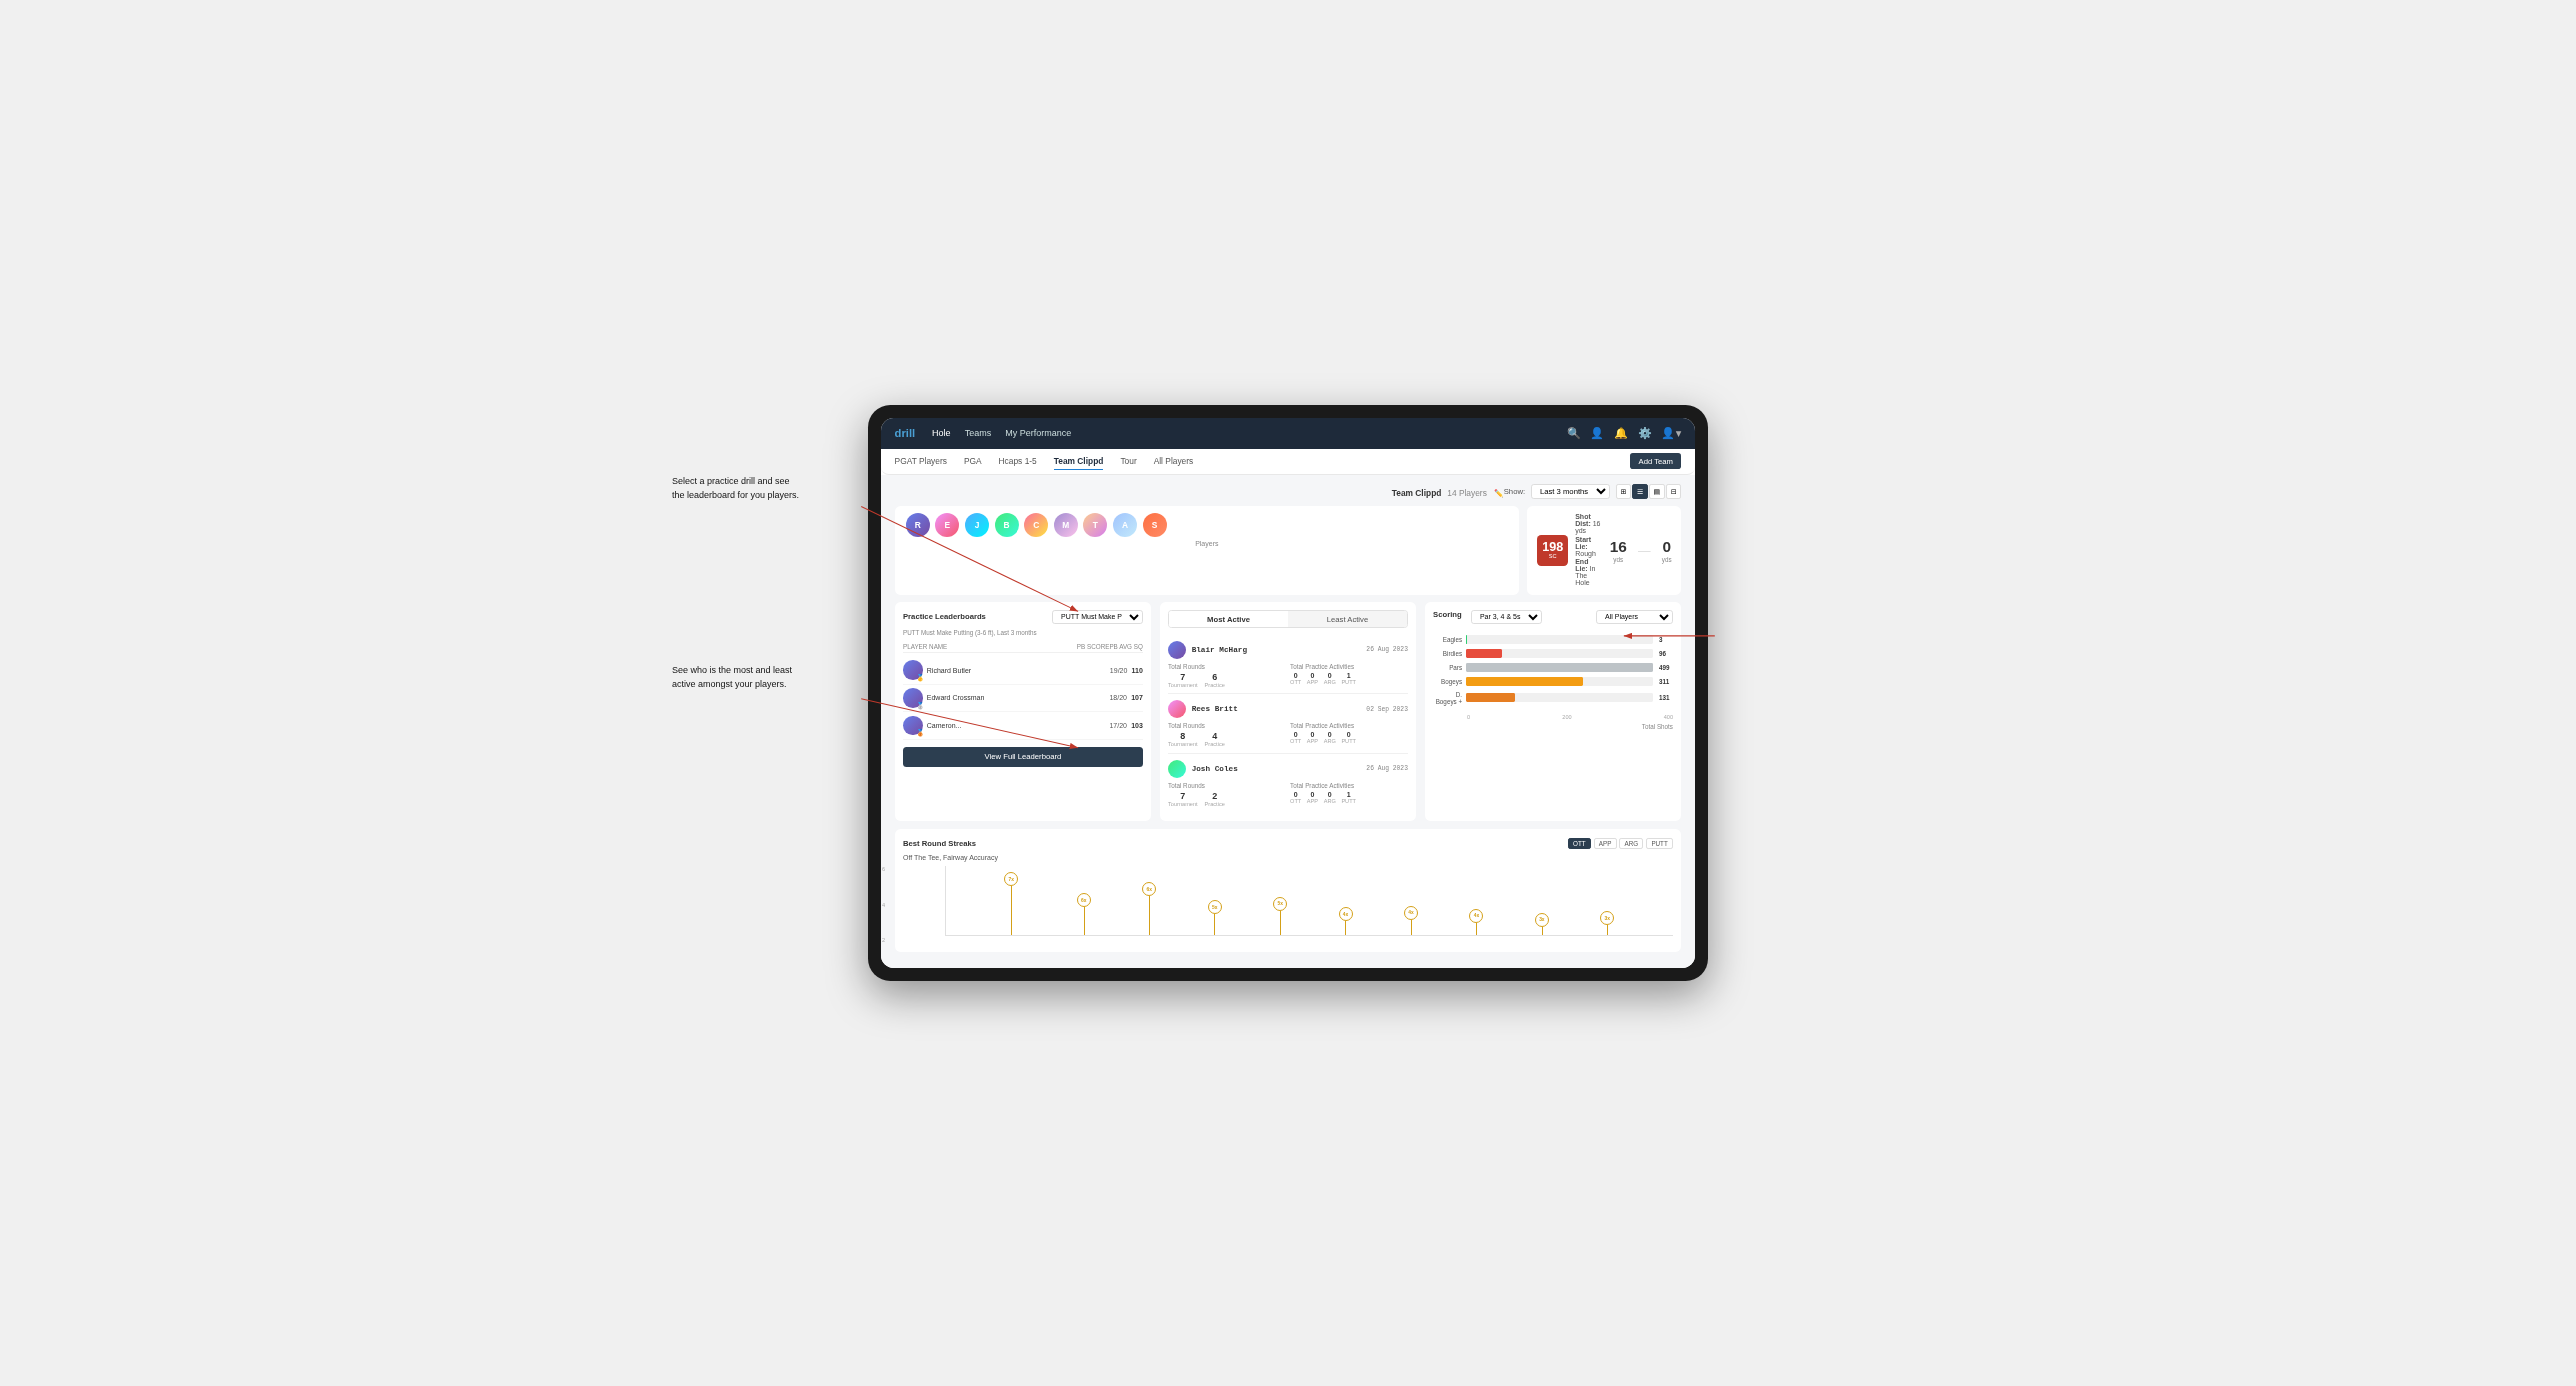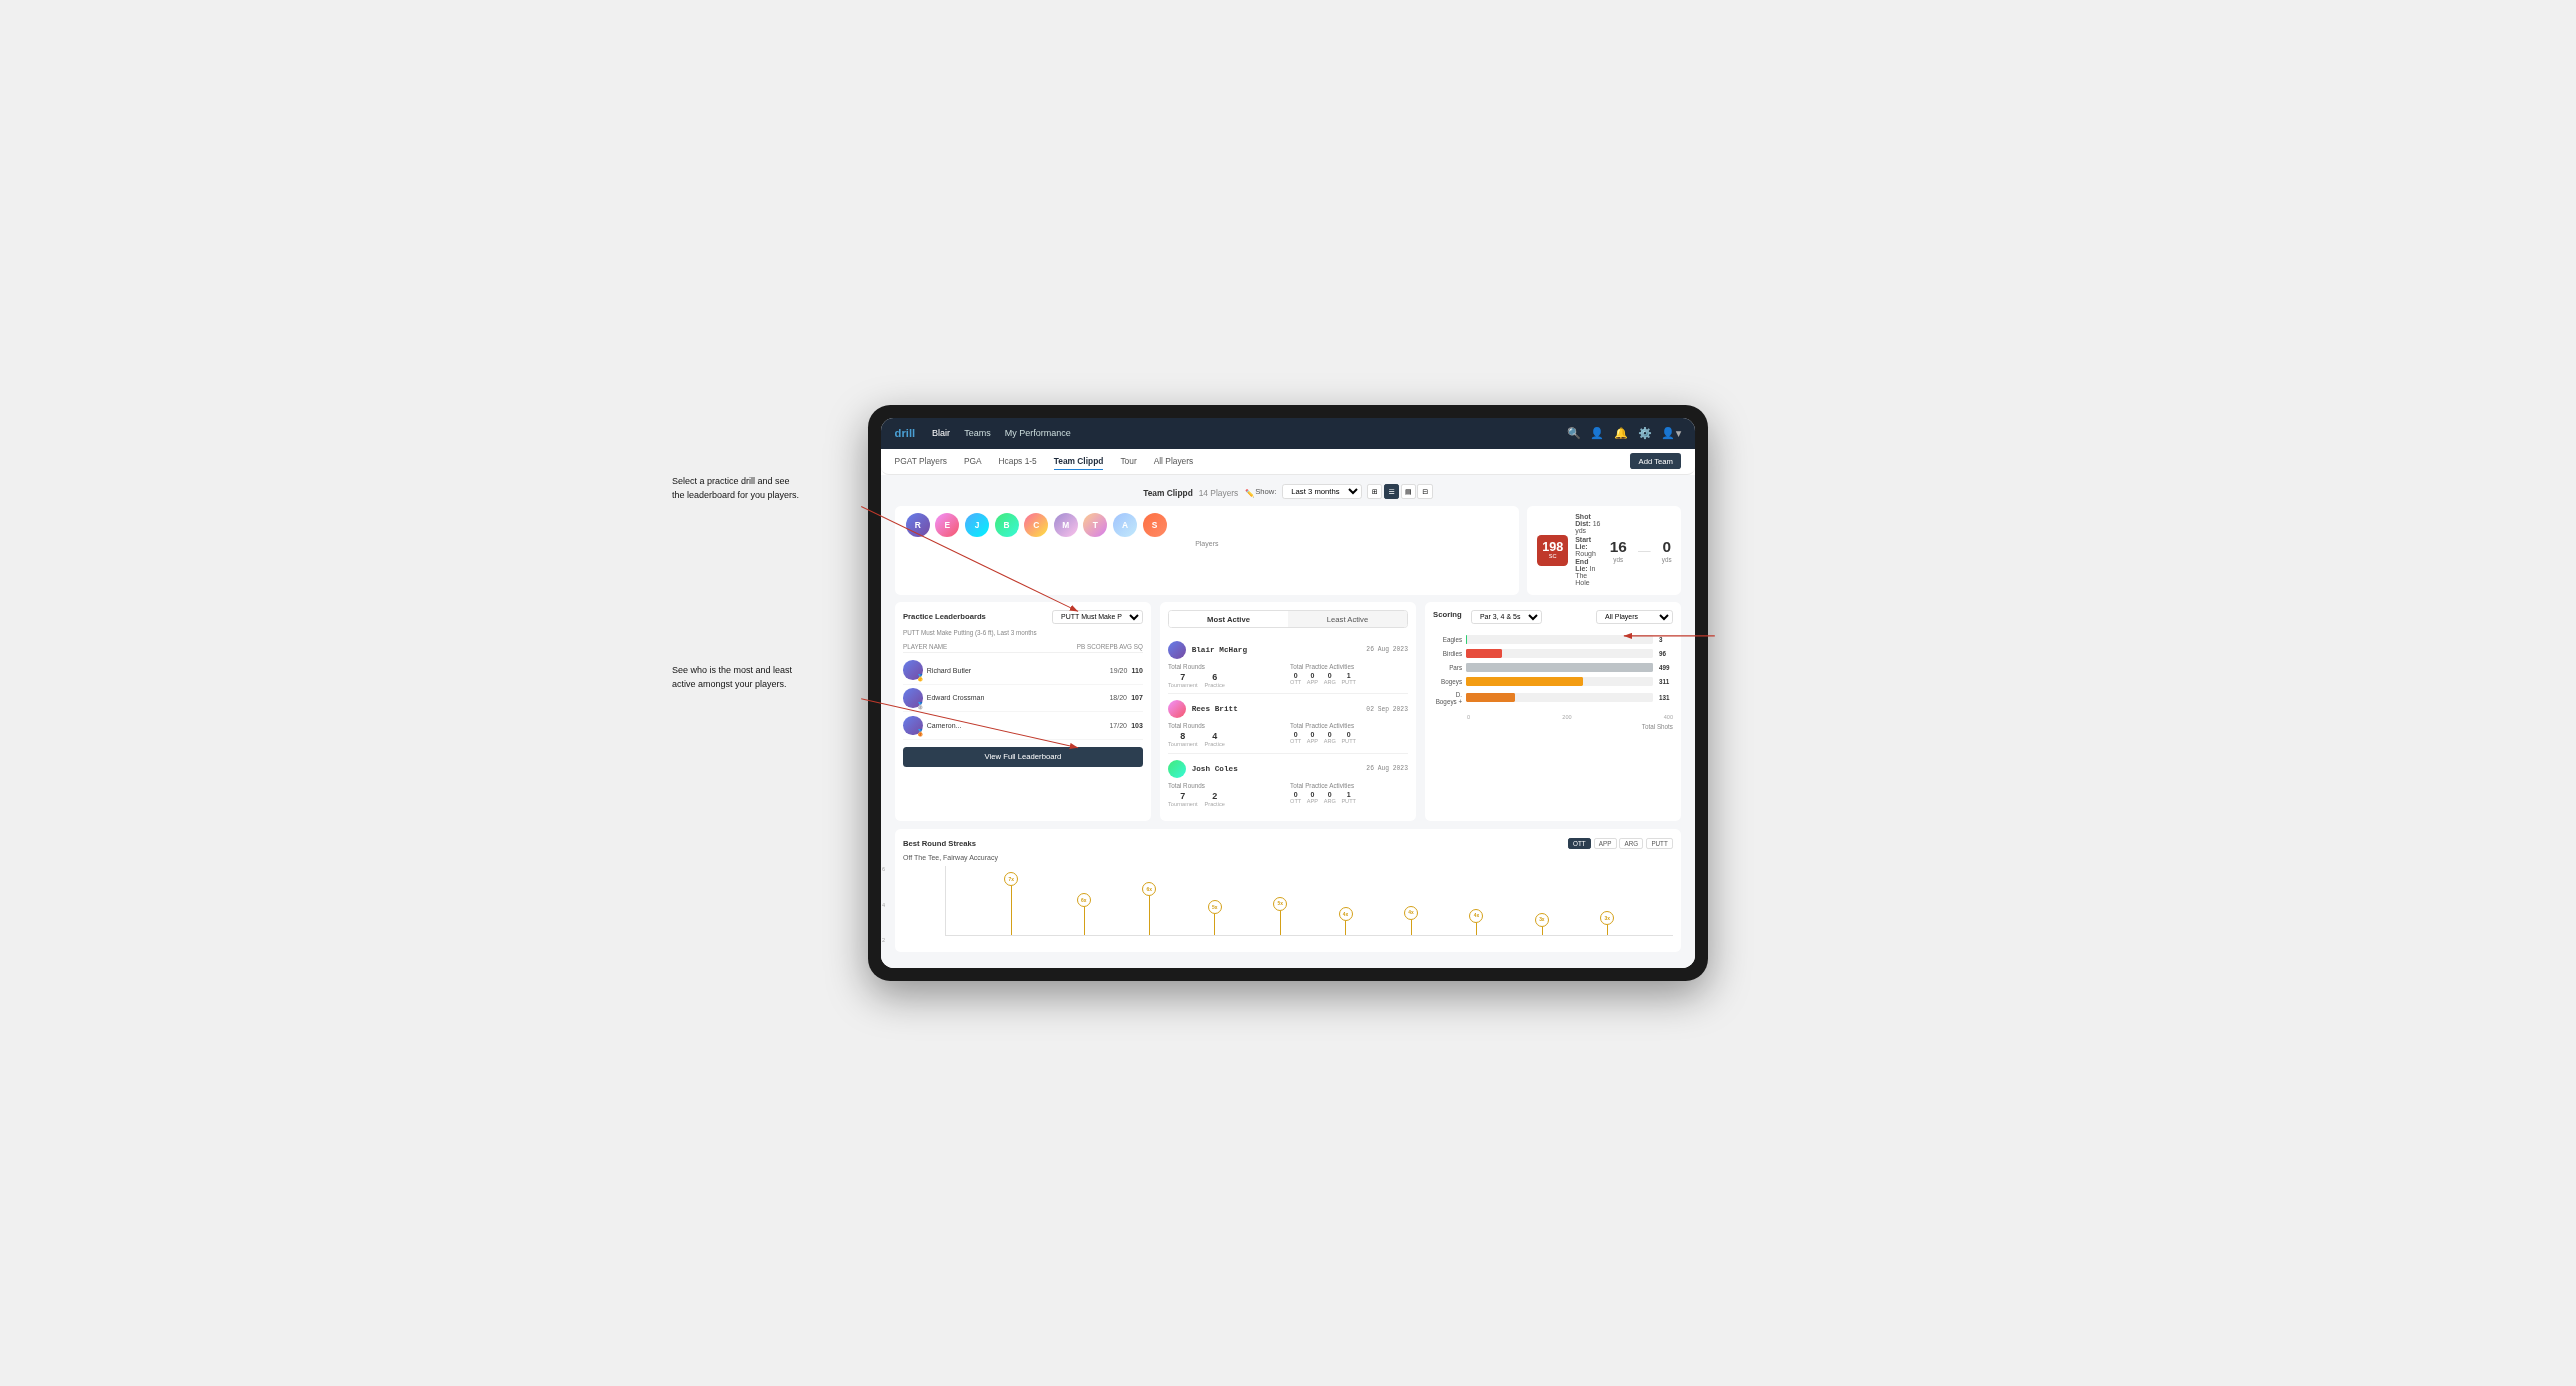--- a/index.html
+++ b/index.html
@@ -116,21 +116,21 @@
     
     .main-content {
       background: #f5f6f8;
       padding: 8.4px 14px;
     }
 
     
     .team-header {
       display: flex;
       align-items: center;
-      justify-content: center;
+      justify-content: flex-end;
       margin-bottom: 7px;
     }
     .team-title { font-size: 8.4px; color: #333; font-weight: 600; }
     .team-title span { color: #888; font-weight: 400; margin-left: 2.8px; }
     .team-controls { display: flex; align-items: center; gap: 5.6px; }
     .show-label { font-size: 7.7px; color: #555; }
     .show-select {
       font-size: 7.7px;
       border: 0.7px solid #ddd;
       border-radius: 2.8px;
@@ -459,21 +459,21 @@
     <span style="white-space:pre-line;">See who is the most and least
 active amongst your players.</span>
   </div>
 
   <div class="tablet-frame">
     <div class="tablet-screen">
 
       <nav class="navbar">
         <span class="navbar-brand">drill</span>
         <div class="navbar-links">
-          <span class="navbar-link active">Blair</span>
+          <span class="navbar-link active">Hole</span>
           <span class="navbar-link">Teams</span>
           <span class="navbar-link">My Performance</span>
         </div>
         <div class="navbar-icons">
           <span class="navbar-icon">🔍</span>
           <span class="navbar-icon">👤</span>
           <span class="navbar-icon">🔔</span>
           <span class="navbar-icon">⚙️</span>
           <span class="navbar-icon">👤▾</span>
         </div>

